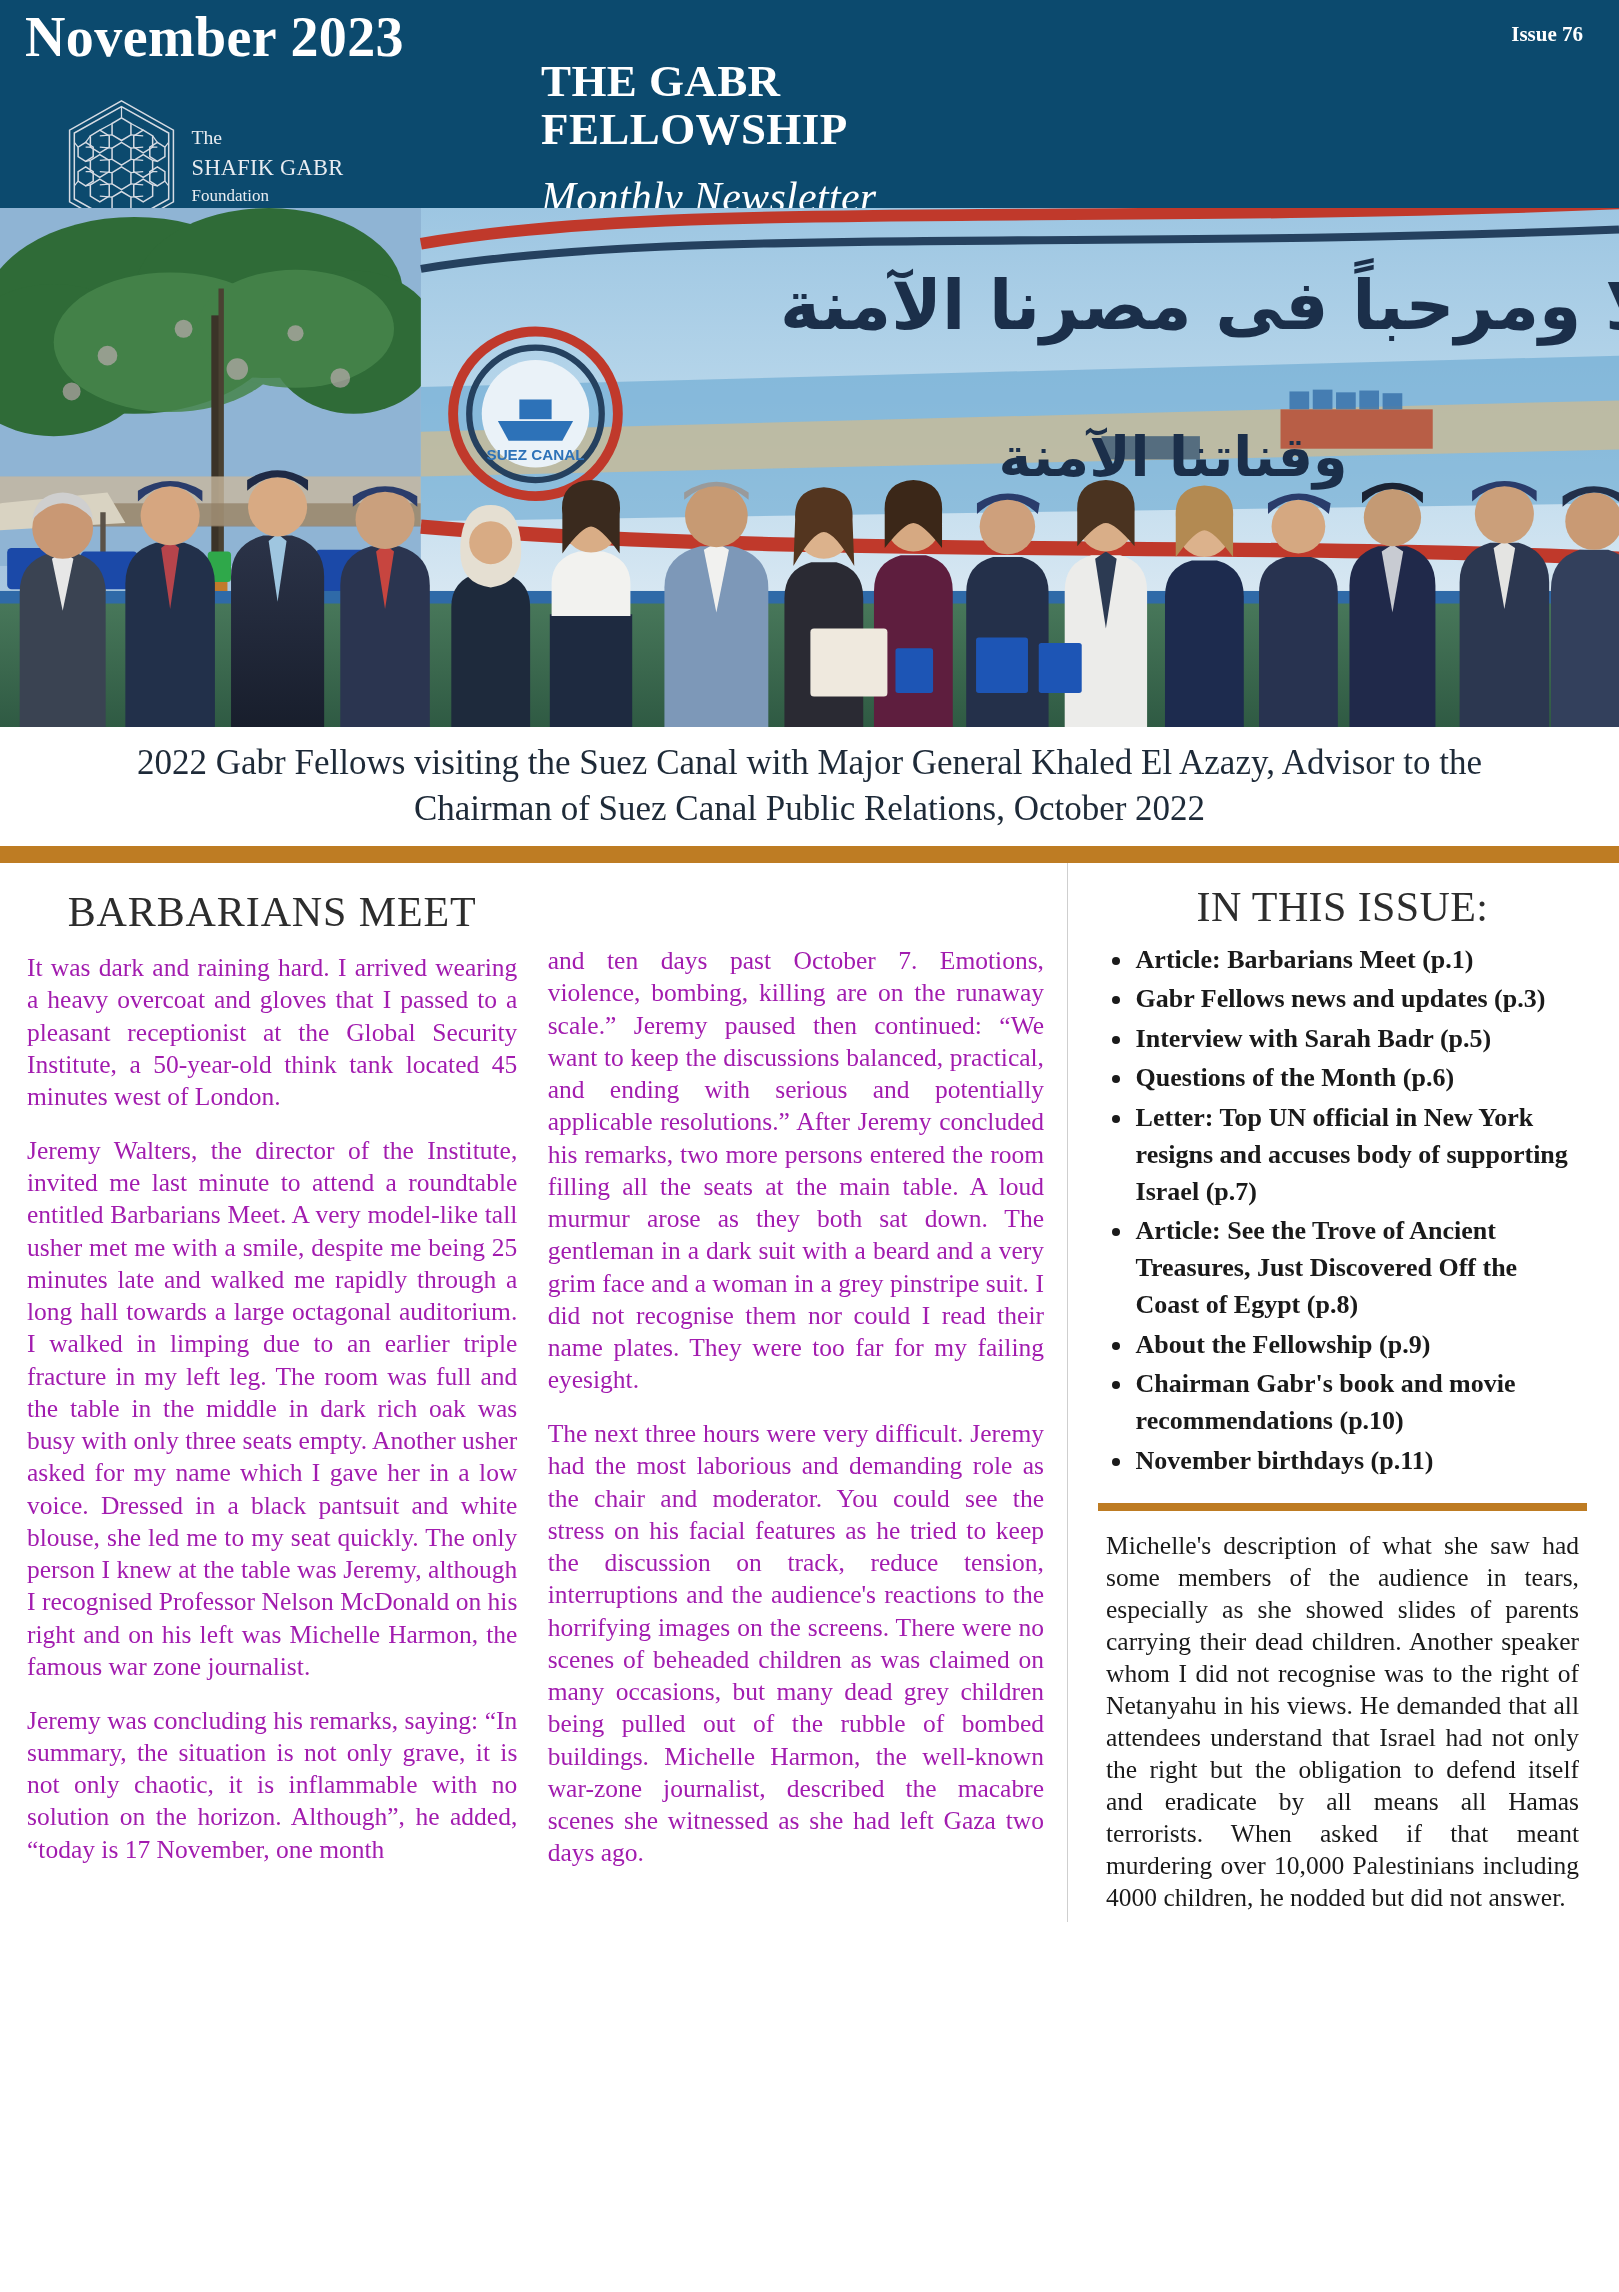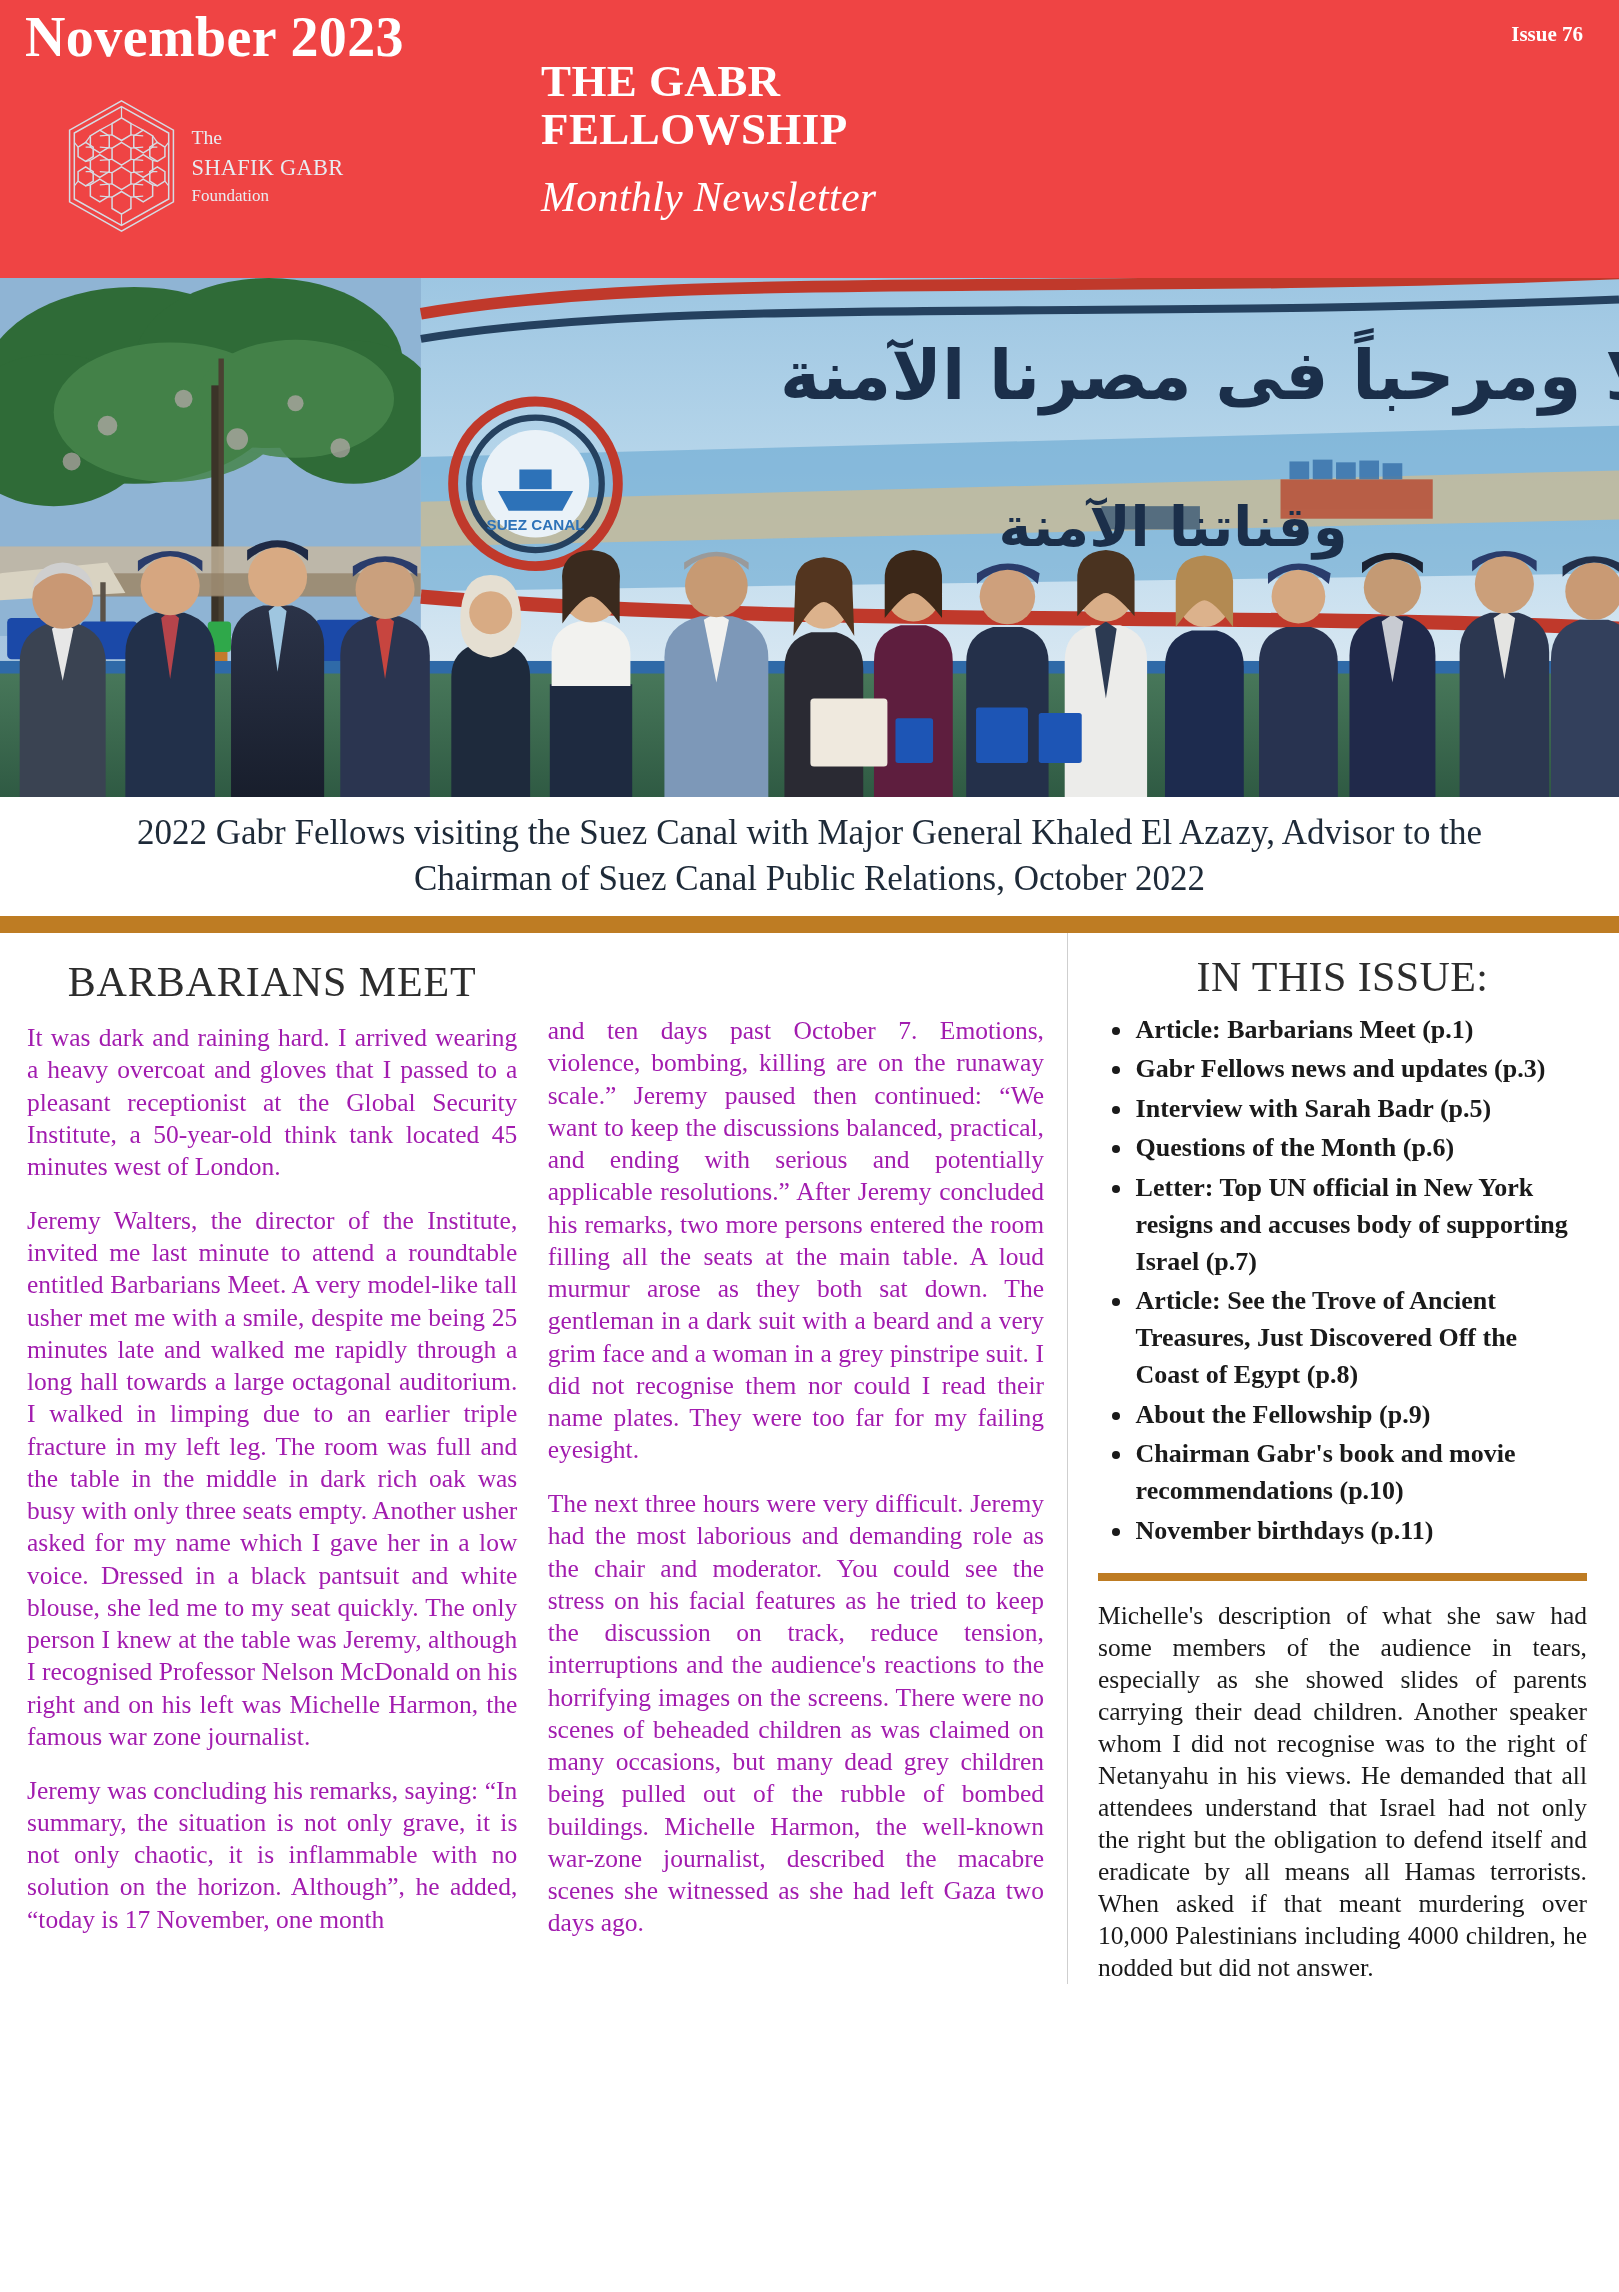--- a/index.html
+++ b/index.html
@@ -11,22 +11,22 @@
     width: 1619px;
     height: 2293px;
     font-family: "Liberation Serif", "DejaVu Serif", serif;
     overflow: hidden;
   }
 
   
   .masthead {
     position: relative;
     width: 1619px;
-    height: 278px;
-    background: #ef4444;
+    height: 208px;
+    background: #0c4a6e;
     box-sizing: border-box;
   }
   .issue-date {
     position: absolute;
     left: 25px;
     top: 5.4px;
     color: #ffffff;
     font-size: 56px;
     font-weight: bold;
     letter-spacing: 0.4px;
@@ -171,21 +171,21 @@
     height: 8px;
     border-radius: 50%;
     background: #1a1a1a;
   }
   .toc-rule {
     height: 8px;
     background: #be7c23;
     margin: 23px 0 19.7px 0;
   }
   p.side {
-    margin: 0;
+    margin: 8px;
     font-size: 25.5px;
     line-height: 1.255;
     text-align: justify;
     color: #1a1a1a;
   }
 </style>
 </head>
 <body>
 
 <div class="masthead">

